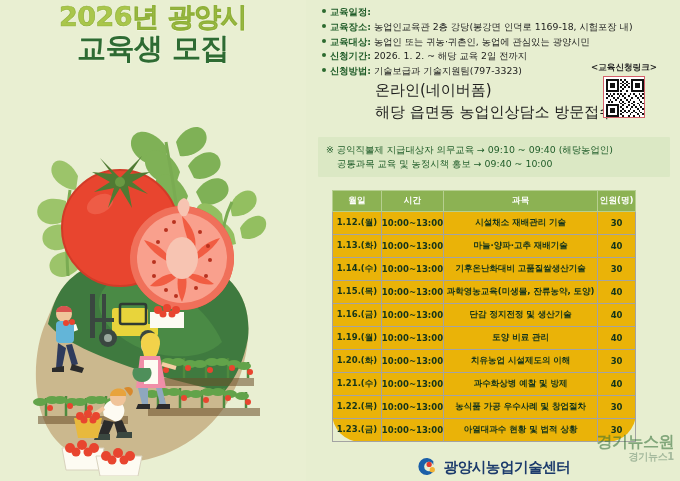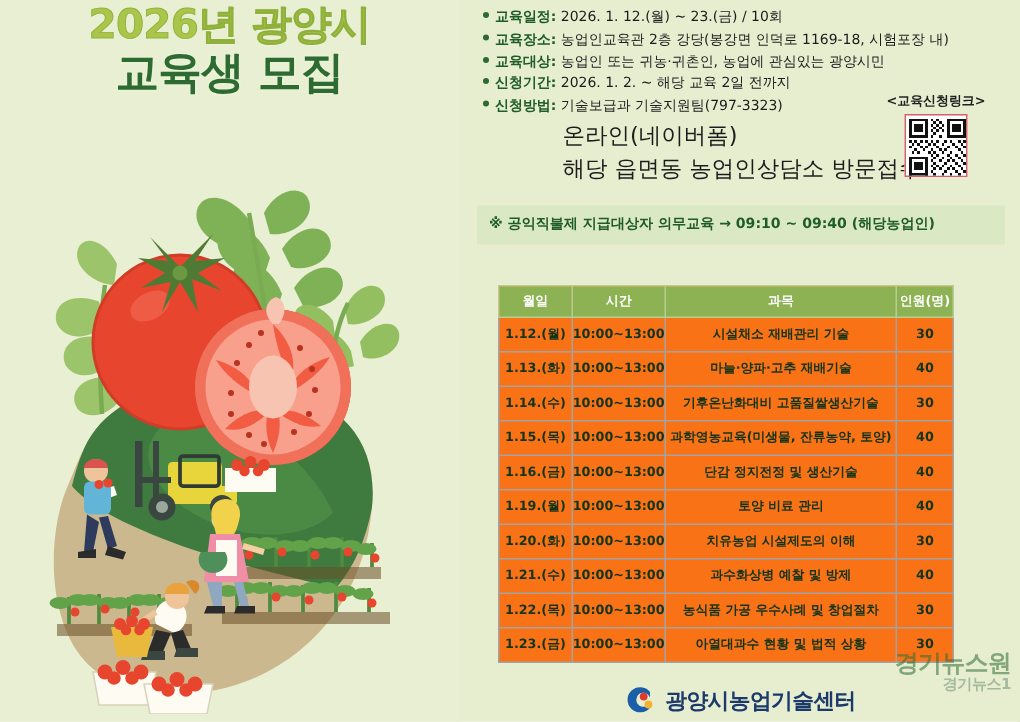--- a/index.html
+++ b/index.html
@@ -122,33 +122,34 @@
   
   #notice-box {
     position: absolute; left: 12px; top: 137px;
     width: 352px;
     background: #dbe8c4;
     padding: 6px 8px 6px 8px;
     border-radius: 1px;
   }
   .notice-line {
     font-size: 9.4px;
-    font-weight: bold;
+    font-weight: normal;
     color: #1f5c28;
     line-height: 1.5;
     white-space: nowrap;
   }
   .notice-line.indent { padding-left: 11px; }
 
   
   #schedule-table {
     position: absolute; left: 26px; top: 190px;
     width: 304px;
     border-collapse: collapse;
-    background: #f97316;
+    background: #eab308;
+    border-radius: 29px;
   }
   #schedule-table th {
     background: #8cb253;
     color: #ffffff;
     font-size: 8.6px;
     font-weight: bold;
     padding: 4px 0 4px 0;
     border: 1px solid #b6cf90;
     text-align: center;
   }
@@ -457,21 +458,20 @@
       </g>
     </svg>
   </div>
 
   <div id="right-panel">
 
     <ul id="info-list">
       <li>
         <span class="bullet-dot"></span>
         <span class="info-label">교육일정:</span>
-        <span class="info-value">2026. 1. 12.(월) ~ 23.(금) / 10회</span>
       </li>
       <li>
         <span class="bullet-dot"></span>
         <span class="info-label">교육장소:</span>
         <span class="info-value">농업인교육관 2층 강당(봉강면 인덕로 1169-18, 시험포장 내)</span>
       </li>
       <li>
         <span class="bullet-dot"></span>
         <span class="info-label">교육대상:</span>
         <span class="info-value">농업인 또는 귀농·귀촌인, 농업에 관심있는 광양시민</span>
@@ -601,20 +601,21 @@
               <rect x="12" y="20" width="1" height="1"></rect>
             <rect x="15" y="20" width="1" height="1"></rect>
               <rect x="18" y="20" width="1" height="1"></rect>
           </g>
         </svg>
       </div>
     </div>
 
     <div id="notice-box">
       <div class="notice-line">※ 공익직불제 지급대상자 의무교육 → 09:10 ~ 09:40 (해당농업인)</div>
+      <div class="notice-line indent">공통과목 교육 및 농정시책 홍보 → 09:40 ~ 10:00</div>
     </div>
 
     <table id="schedule-table">
       <thead>
         <tr>
           <th>월일</th>
           <th>시간</th>
           <th>과목</th>
           <th>인원(명)</th>
         </tr>

